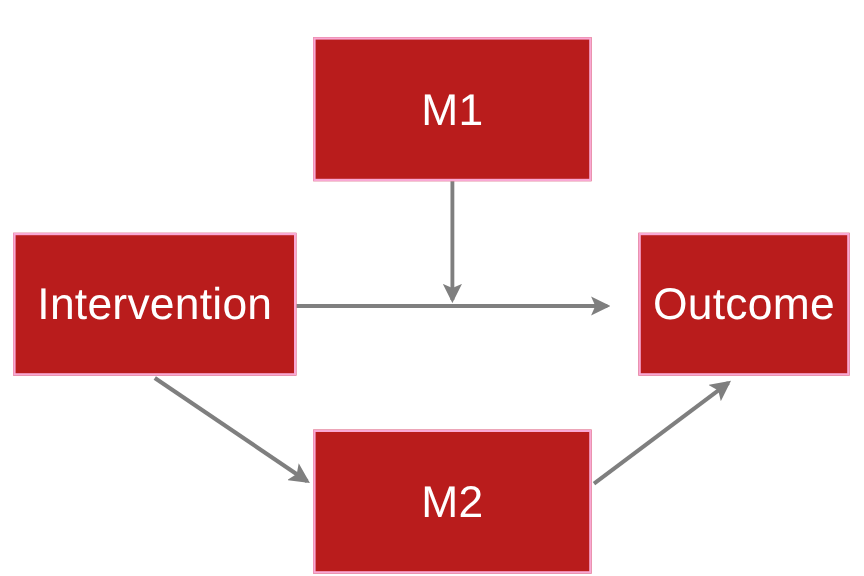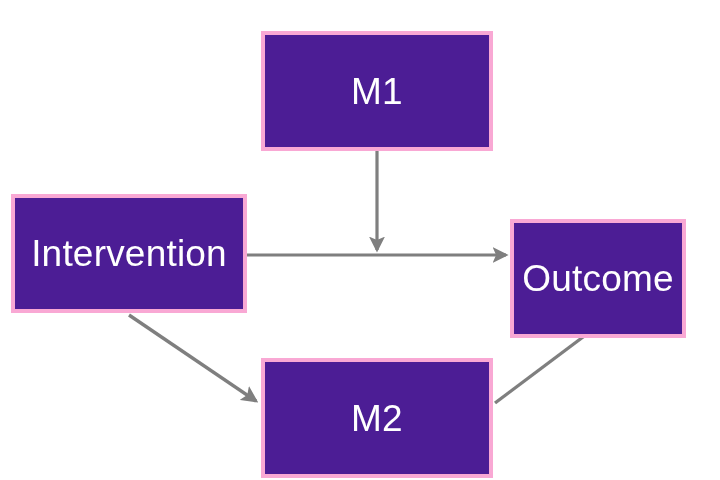--- a/index.html
+++ b/index.html
@@ -25,22 +25,22 @@
     width: 720px;
     height: 480px;
     pointer-events: none;
   }
   .node {
     position: absolute;
     box-sizing: border-box;
     display: flex;
     align-items: center;
     justify-content: center;
-    background: #4c1d95;
-    border: 4px solid #f9a8d4;
+    background: #b91c1c;
+    border: 2px solid #f9a8d4;
     color: #ffffff;
     text-align: center;
     line-height: 1;
     letter-spacing: 0.2px;
     font-weight: 400;
     z-index: 2;
   }
   .node-label {
     display: block;
     white-space: nowrap;
@@ -48,23 +48,22 @@
   
   #node-m1 {
     left: 261px; top: 31px; width: 232px; height: 120px;
     font-size: 37px;
   }
   #node-intervention {
     left: 11px; top: 194px; width: 236px; height: 119px;
     font-size: 37px;
   }
   #node-outcome {
-    left: 510px; top: 194px; width: 176px; height: 119px;
+    left: 532px; top: 194px; width: 176px; height: 119px;
     font-size: 37px;
-    margin-top: 25px;
   }
   #node-m2 {
     left: 261px; top: 345px; width: 232px; height: 120px;
     font-size: 37px;
     margin-top: 13px;
   }
 </style>
 </head>
 <body>
 

